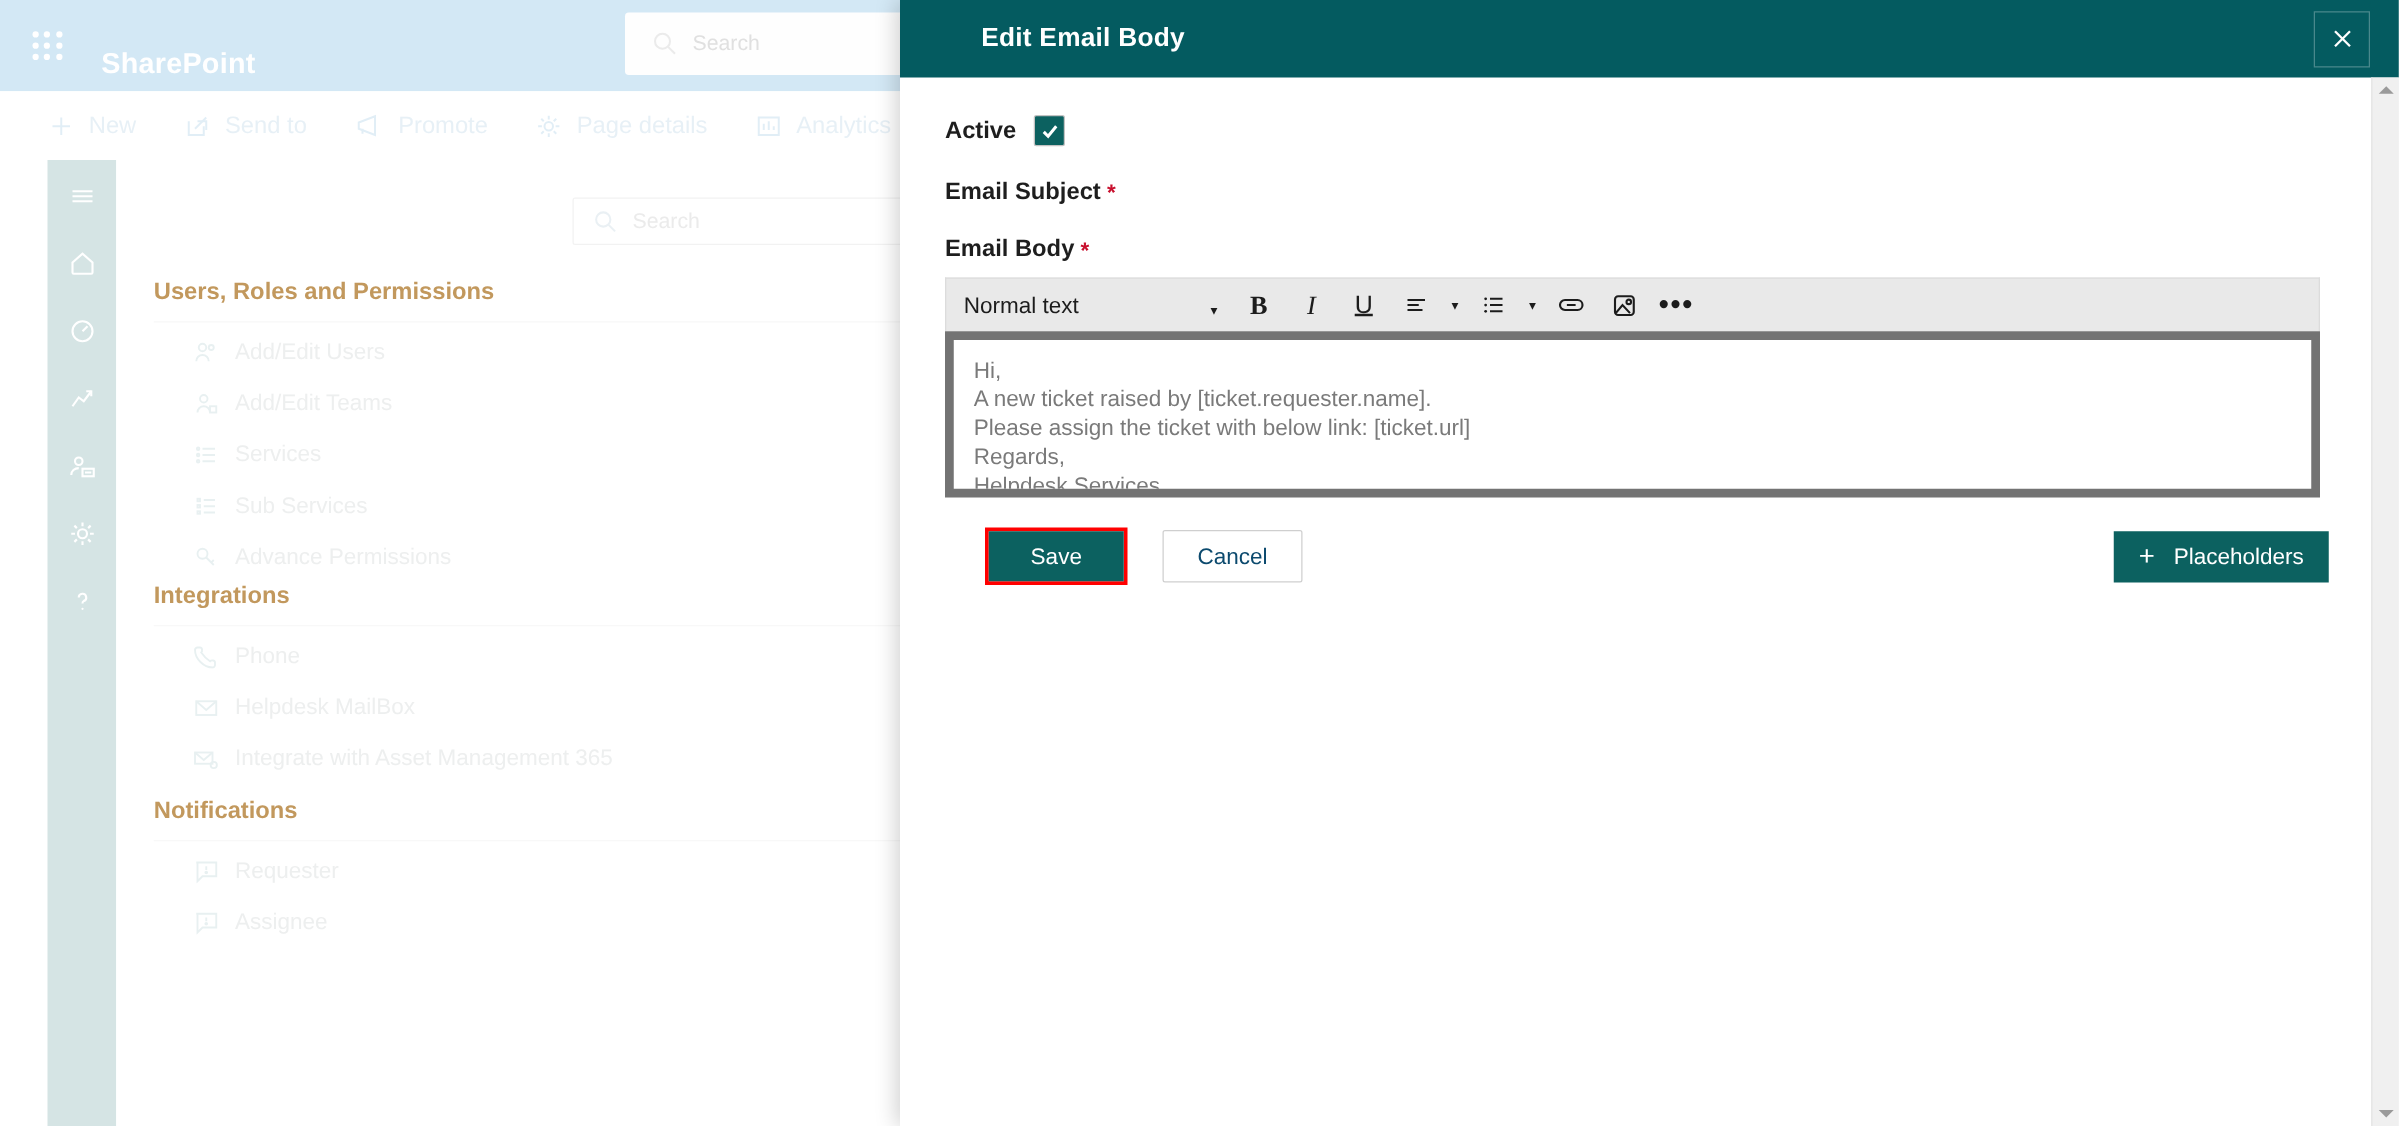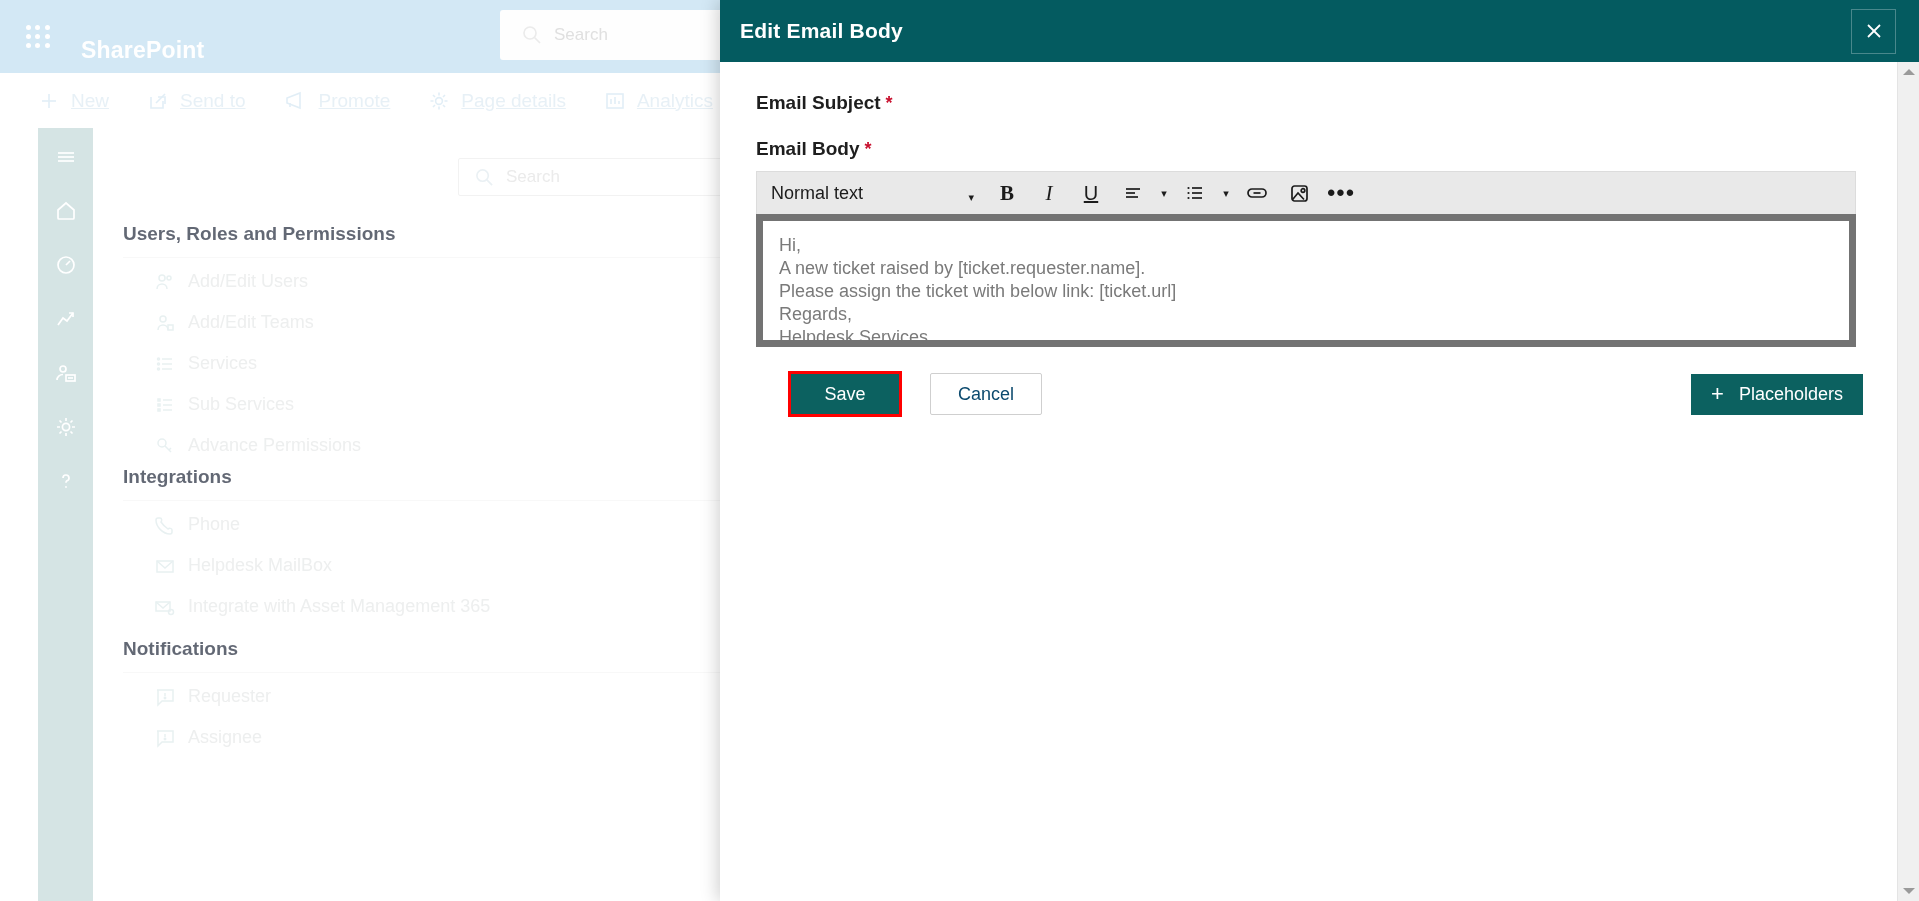--- a/index.html
+++ b/index.html
@@ -48,21 +48,21 @@
 
   
   .sp-cmdbar {
     position: absolute; top: 73px; left: 0; width: 1919px; height: 55px;
     background: #ffffff;
     display: flex; align-items: center;
     gap: 38px; padding-left: 38px;
   }
   .sp-cmd {
     display: flex; align-items: center; gap: 11px;
-    color: #dbe9f2; font-size: 19px; white-space: nowrap; text-decoration: underline;
+    color: #dbe9f2; font-size: 19px; white-space: nowrap;
   }
   .sp-cmd svg { stroke: #d2e5f2; fill: none; stroke-width: 1.6; }
 
   
   .app-rail {
     position: absolute; left: 38px; top: 128px;
     width: 55px; height: 773px;
     background: #bfd6d6;
     display: flex; flex-direction: column; align-items: center;
     padding-top: 15px; gap: 26px;
@@ -80,21 +80,21 @@
     position: absolute; left: 365px; top: 30px;
     width: 560px; height: 38px;
     border: 1px solid #ececec; border-radius: 2px;
     display: flex; align-items: center; gap: 12px; padding-left: 16px;
     color: #e0e0e0; font-size: 17px;
   }
   .panel-search svg { stroke: #dfe9ee; fill: none; stroke-width: 1.7; }
 
   .grp { position: absolute; left: 30px; width: 1100px; }
   .grp-title {
-    color: #0f172a; font-size: 19px; font-weight: 600;
+    color: #a16207; font-size: 19px; font-weight: 600;
     padding-bottom: 12px;
   }
   .grp-rule { height: 1px; background: #f4f4f4; }
   .grp-item {
     display: flex; align-items: center; gap: 13px;
     height: 35px; color: #e4e6e6; font-size: 18px;
     padding-left: 32px; margin-top: 6px;
   }
   .grp-item svg { stroke: #dce9ea; fill: none; stroke-width: 1.5; }
 
@@ -113,20 +113,21 @@
     display: flex; flex-direction: column;
   }
   .modal-head {
     height: 62px; background: #045B60;
     display: flex; align-items: center; justify-content: space-between;
     padding: 0 0 0 20px; flex: none;
   }
   .modal-title {
     color: #ffffff; font-size: 21px; font-weight: 700;
     letter-spacing: .2px;
+    margin-left: 45px;
   }
   .modal-close {
     width: 45px; height: 45px; margin-right: 23px;
     border: 1px solid rgba(255,255,255,0.28);
     display: flex; align-items: center; justify-content: center;
     cursor: pointer; background: transparent;
   }
   .modal-close svg { stroke: #ffffff; stroke-width: 1.8; fill: none; }
 
   .modal-body {
@@ -474,20 +475,28 @@
     <div class="modal-close">
       <svg width="22" height="22" viewBox="0 0 22 22">
         <line x1="5" y1="5" x2="17" y2="17"></line>
           <line x1="17" y1="5" x2="5" y2="17"></line>
       </svg>
     </div>
   </div>
 
   <div class="modal-body">
 
+    <div class="row-active">
+      <span class="lbl">Active</span>
+      <span class="chk">
+        <svg width="16" height="16" viewBox="0 0 16 16">
+          <polyline points="3,8.5 6.5,12 13,4"></polyline>
+        </svg>
+      </span>
+    </div>
 
     <div class="field-label">
       <span>Email Subject</span>
       <span class="req">*</span>
     </div>
 
     <div class="editor-wrap">
       <div class="field-label">
         <span>Email Body</span>
         <span class="req">*</span>

